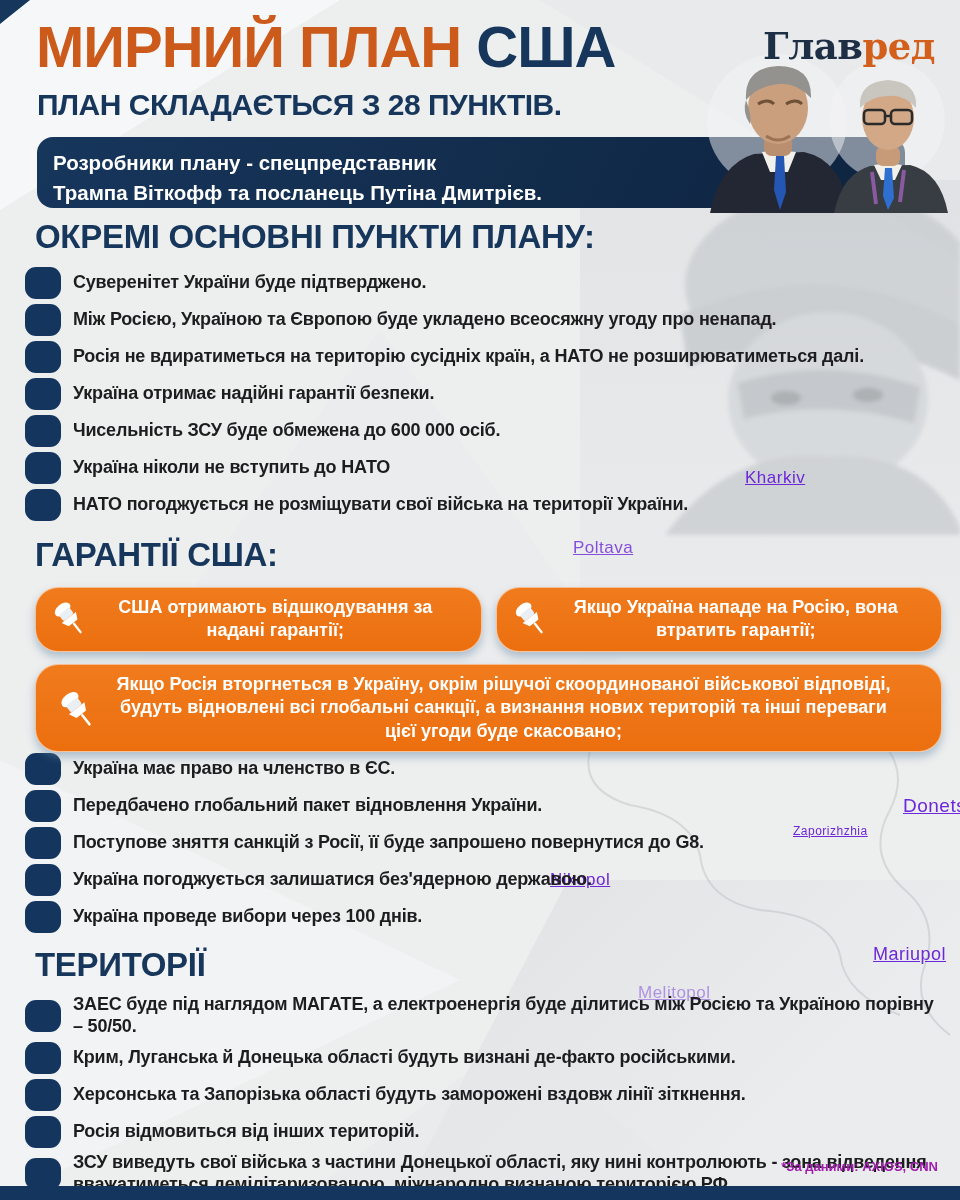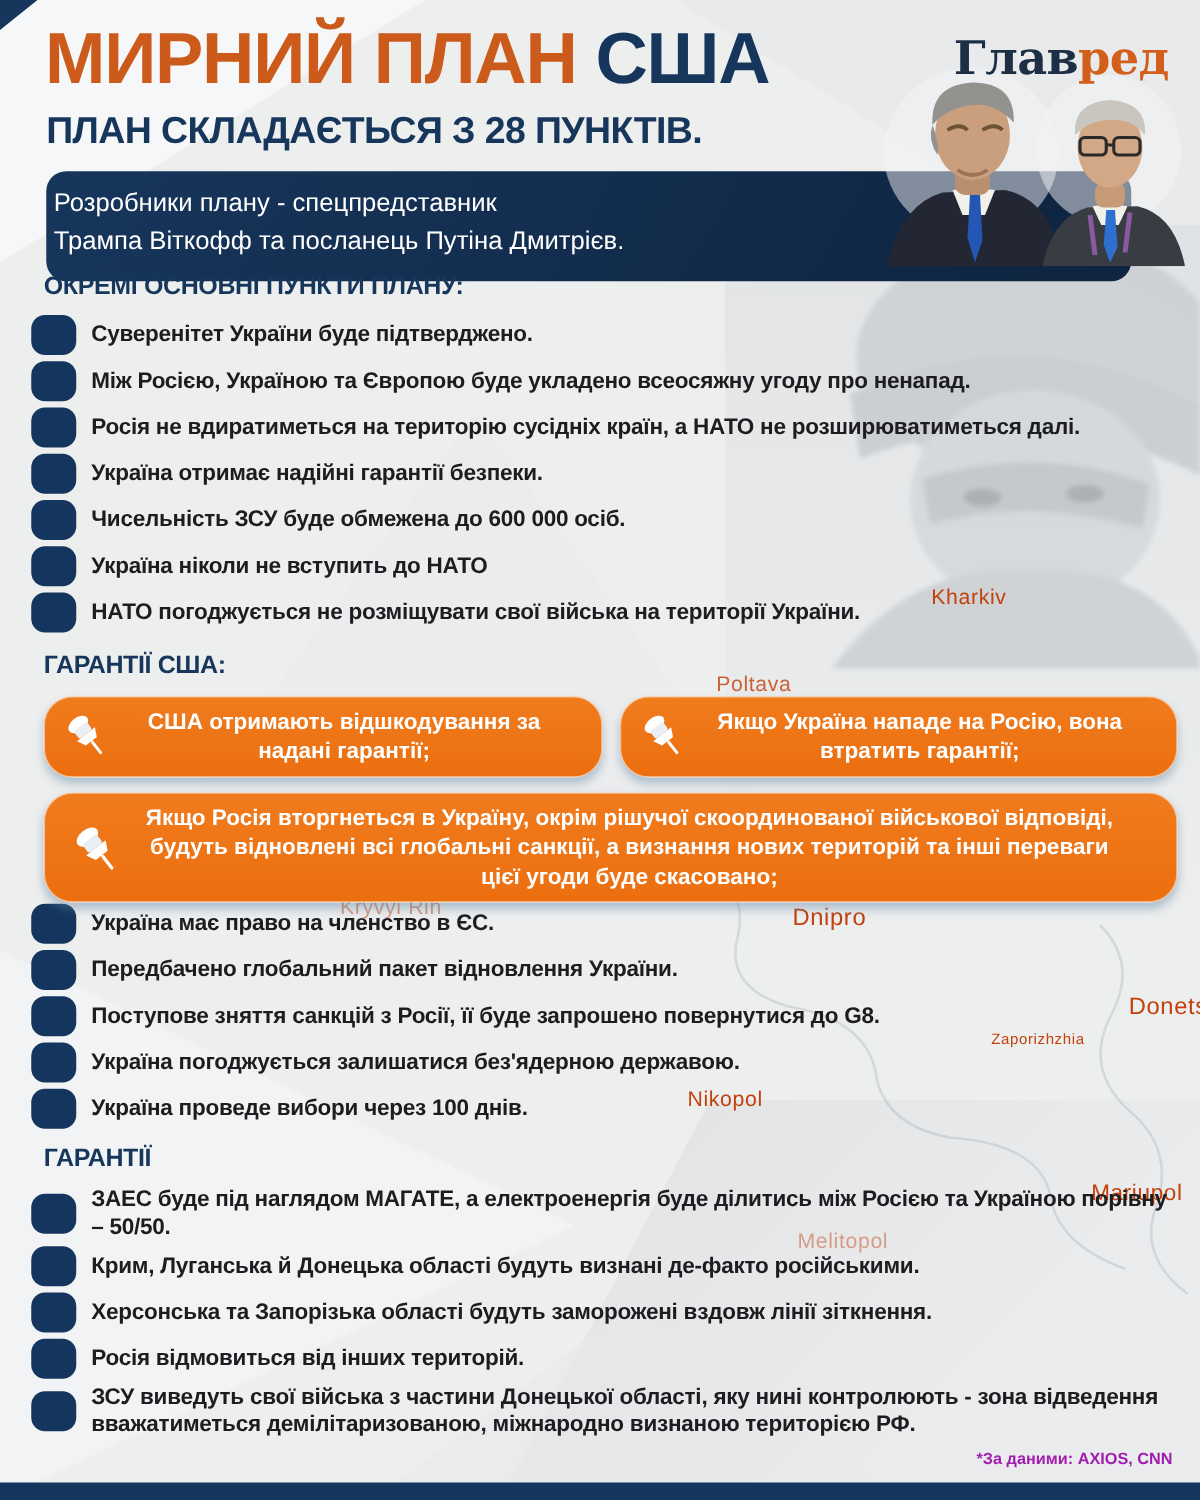--- a/index.html
+++ b/index.html
@@ -14,49 +14,49 @@
   .f1{left:0;top:0;width:340px;height:210px;background:#f6f7f8;clip-path:polygon(0 0,100% 0,0 100%);}
   .f2{right:0;top:0;width:420px;height:260px;background:#e6e8ea;clip-path:polygon(100% 0,0 0,100% 100%);opacity:.7;}
   .f3{left:120px;top:330px;width:520px;height:360px;background:#e9ebec;clip-path:polygon(50% 0,100% 100%,0 100%);opacity:.6;}
   .f4{right:0;top:180px;width:380px;height:560px;background:linear-gradient(180deg,#d9dcdf 0%,#e4e6e8 60%,transparent 100%);opacity:.55;}
   .f5{left:0;top:760px;width:460px;height:440px;background:#f3f4f5;clip-path:polygon(0 0,100% 50%,0 100%);opacity:.8;}
   .f6{right:0;top:880px;width:560px;height:320px;background:linear-gradient(135deg,#d7dadd 0%,#e8eaec 70%);clip-path:polygon(30% 0,100% 0,100% 100%,0 100%);opacity:.6;}
   .f7{left:300px;top:1040px;width:420px;height:160px;background:#e5e7e9;clip-path:polygon(0 100%,50% 0,100% 100%);opacity:.5;}
   .corner-accent{position:absolute;left:0;top:0;width:30px;height:24px;background:#16365b;clip-path:polygon(0 0,100% 0,30% 70%,0 100%);}
   
   .map-lines{position:absolute;left:0;top:0;opacity:.35;}
-  .maplbl{position:absolute;color:#c2410c;font-size:17px;letter-spacing:.5px;z-index:1;}
+  .maplbl{position:absolute;color:#6d28d9;font-size:17px;letter-spacing:.5px;z-index:1;text-decoration:underline;}
   .ml-kharkiv{left:745px;top:468px;}
   .ml-poltava{left:573px;top:538px;opacity:.8;}
   .ml-kryvyi{left:272px;top:716px;opacity:.5;}
   .ml-dnipro{left:634px;top:724px;font-size:19px;}
   .ml-zaporizhzhia{left:793px;top:824px;font-size:12px;}
   .ml-nikopol{left:550px;top:870px;}
   .ml-donetsk{left:903px;top:795px;font-size:19px;}
   .ml-mariupol{left:873px;top:944px;font-size:18px;}
   .ml-melitopol{left:638px;top:983px;opacity:.45;}
   .soldier{position:absolute;left:610px;top:195px;opacity:.42;filter:blur(2px);z-index:0;}
   
   .main-title{position:absolute;left:36px;top:18px;margin:0;font-size:58px;font-weight:bold;letter-spacing:-1px;line-height:1;z-index:3;white-space:nowrap;}
   .t-orange{color:#cc5a1b;}
   .t-navy{color:#16365b;}
   .subtitle{position:absolute;left:37px;top:88px;font-size:30px;font-weight:bold;color:#16365b;letter-spacing:-.5px;z-index:3;white-space:nowrap;}
   .logo{position:absolute;right:25px;top:24px;font-family:"DejaVu Serif",serif;font-weight:bold;font-size:37px;z-index:4;letter-spacing:-.5px;}
   .logo .lg-navy{color:#1d2f45;}
   .logo .lg-orange{color:#d2601c;}
   .dev-bar{
-    position:absolute;left:37px;top:137px;width:868px;height:88px;border-radius:16px;
+    position:absolute;left:37px;top:137px;width:868px;height:71px;border-radius:16px;
     background:linear-gradient(120deg,#17365c 0%,#122c4c 55%,#0e2440 100%);
-    z-index:2;color:#fff;font-weight:normal;font-size:20.5px;line-height:1.45;
-    padding:11px 0 0 6px;box-sizing:border-box;
+    z-index:2;color:#fff;font-weight:bold;font-size:20.5px;line-height:1.45;
+    padding:11px 0 0 16px;box-sizing:border-box;
   }
   .persons{position:absolute;left:692px;top:52px;z-index:3;}
   
   .content{position:absolute;left:0;top:218px;width:960px;box-sizing:border-box;padding:0 18px 0 35px;z-index:3;}
-  .sec-heading{margin:0 0 10px;font-size:20px;font-weight:bold;color:#16365b;letter-spacing:-.3px;}
+  .sec-heading{margin:0 0 10px;font-size:33px;font-weight:bold;color:#16365b;letter-spacing:-.3px;}
   .mt1{margin-top:14px;}
   .mt2{margin-top:12px;}
   .bullet-list{margin:0 0 4px;}
   .b-row{display:flex;align-items:center;min-height:34px;margin-bottom:3px;}
   .pill{flex:0 0 auto;width:36px;height:32px;margin-left:-10px;margin-right:12px;border-radius:11px;background:#14365e;}
   .b-text{font-size:18px;font-weight:bold;color:#1d1d20;letter-spacing:-.2px;line-height:1.22;}
   
   .cards-row{display:flex;gap:14px;margin:13px 0 12px;}
   .card{
     position:relative;background:linear-gradient(180deg,#f07b1d 0%,#ec6f0f 100%);
@@ -260,21 +260,21 @@
           <span class="pill"></span>
           <span class="b-text">Україна погоджується залишатися без'ядерною державою.</span>
         </div>
 
         <div class="b-row">
           <span class="pill"></span>
           <span class="b-text">Україна проведе вибори через 100 днів.</span>
         </div>
       </div>
 
-    <h2 class="sec-heading mt2">ГАРАНТІЇ</h2>
+    <h2 class="sec-heading mt2">ТЕРИТОРІЇ</h2>
     <div class="bullet-list">
 
         <div class="b-row">
           <span class="pill"></span>
           <span class="b-text">ЗАЕС буде під наглядом МАГАТЕ, а електроенергія буде ділитись між Росією та Україною порівну – 50/50.</span>
         </div>
 
         <div class="b-row">
           <span class="pill"></span>
           <span class="b-text">Крим, Луганська й Донецька області будуть визнані де-факто російськими.</span>

